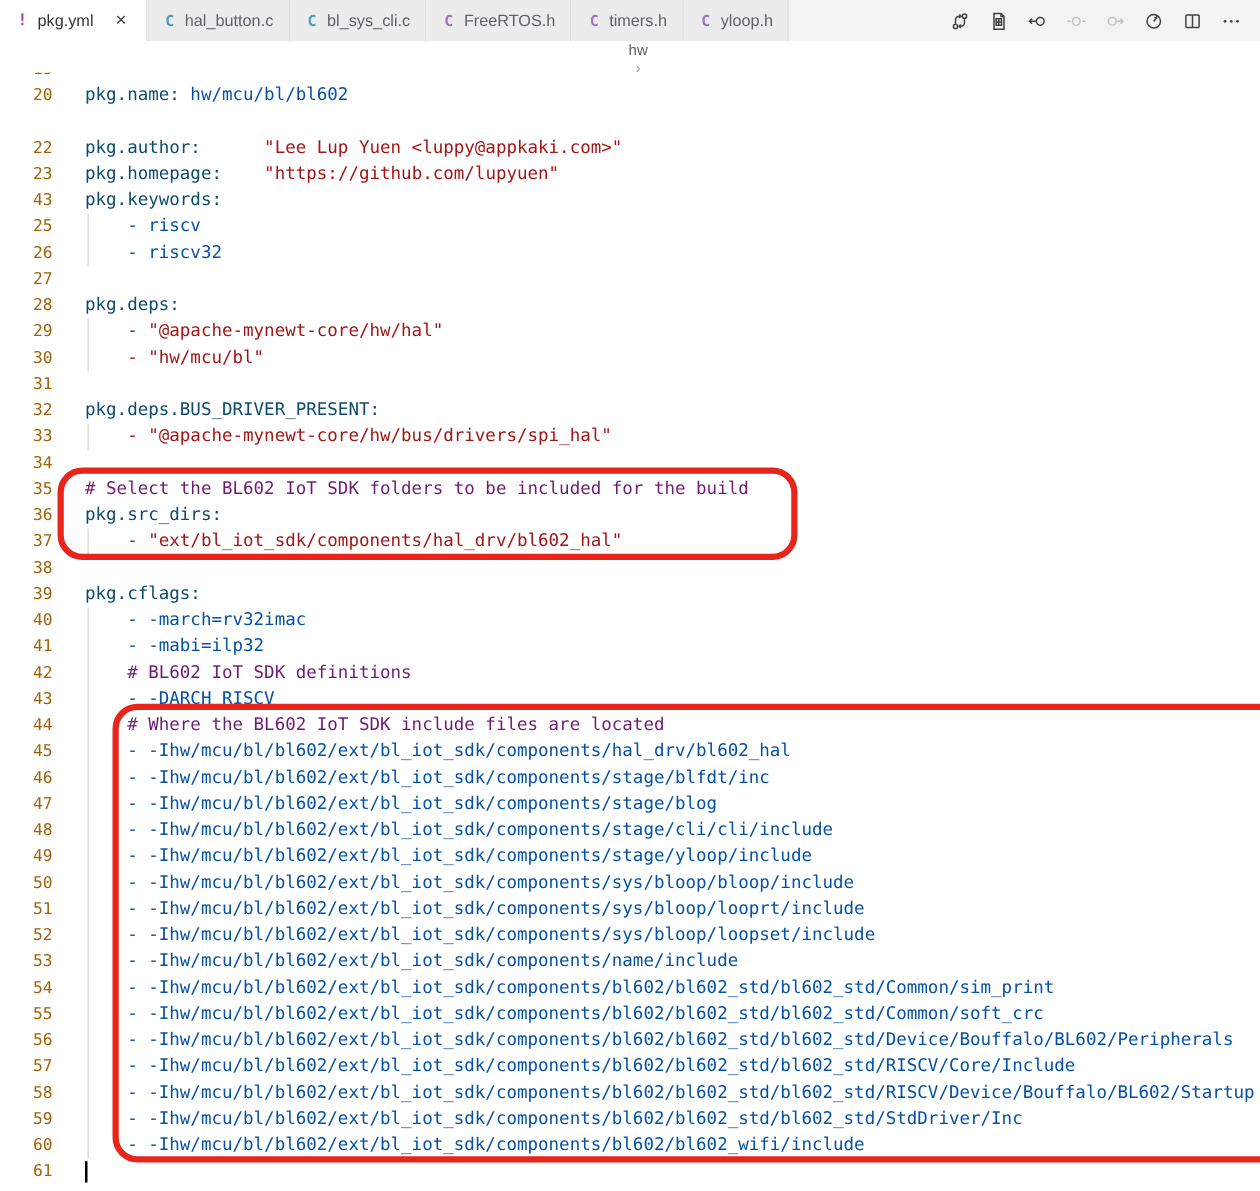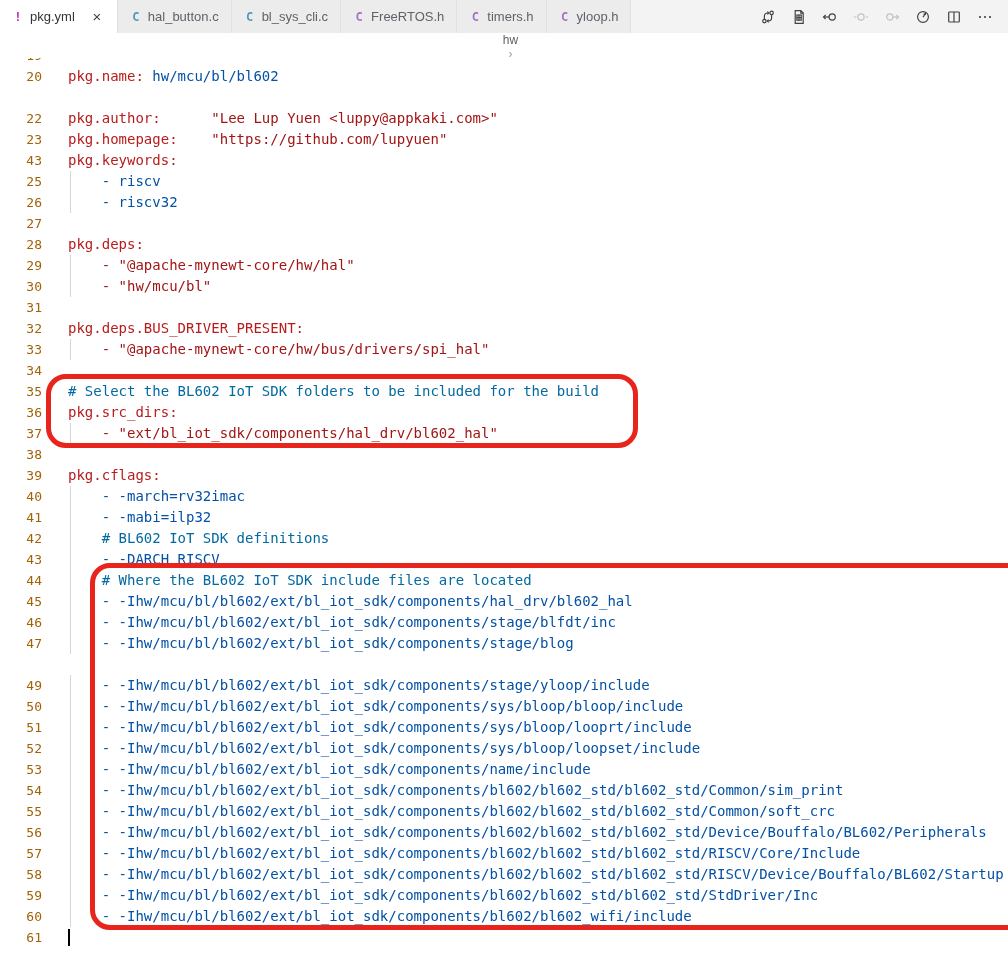--- a/index.html
+++ b/index.html
@@ -49,24 +49,24 @@
     font-family:"DejaVu Sans Mono",monospace;font-size:14px;background:#fff;
     cursor:text;
   }
   .line{position:absolute;left:0;right:0;height:21px;line-height:21px;white-space:pre;}
   .ln{
     position:absolute;left:0;width:42px;text-align:right;color:#a16207;
     font-size:13px;
   }
   .src{position:absolute;left:68px;top:0;}
   .guide{position:absolute;left:70px;top:0;height:21px;border-left:1px solid #d6d6d6;}
-  .k{color:#b91c1c;text-align:right;}
+  .k{color:#0c4a6e;text-align:right;}
   .v{color:#0451a5;}
   .s{color:#a31515;}
-  .c{color:#0369a1;}
+  .c{color:#701a75;}
   .u{color:#a31515;}
   .cursor{position:absolute;left:68px;top:2px;width:1.5px;height:17px;background:#000;}
   
   .annotation{
     position:absolute;border:5px solid #e8251c;border-radius:20px;
     pointer-events:none;z-index:6;box-sizing:border-box;
   }
 </style>
 </head>
 <body>
@@ -211,20 +211,21 @@
     <div class="line" style="top: 386px;"><span class="ln">38</span><span class="src"></span></div>
     <div class="line" style="top: 407px;"><span class="ln">39</span><span class="src"><span class="k">pkg.cflags:</span></span></div>
     <div class="line" style="top: 428px;"><span class="ln">40</span><span class="guide"></span><span class="src"><span class="v">    - -march=rv32imac</span></span></div>
     <div class="line" style="top: 449px;"><span class="ln">41</span><span class="guide"></span><span class="src"><span class="v">    - -mabi=ilp32</span></span></div>
     <div class="line" style="top: 470px;"><span class="ln">42</span><span class="guide"></span><span class="src"><span class="c">    # BL602 IoT SDK definitions</span></span></div>
     <div class="line" style="top: 491px;"><span class="ln">43</span><span class="guide"></span><span class="src"><span class="v">    - -DARCH_RISCV</span></span></div>
     <div class="line" style="top: 512px;"><span class="ln">44</span><span class="guide"></span><span class="src"><span class="c">    # Where the BL602 IoT SDK include files are located</span></span></div>
     <div class="line" style="top: 533px;"><span class="ln">45</span><span class="guide"></span><span class="src"><span class="v">    - -Ihw/mcu/bl/bl602/ext/bl_iot_sdk/components/hal_drv/bl602_hal</span></span></div>
     <div class="line" style="top: 554px;"><span class="ln">46</span><span class="guide"></span><span class="src"><span class="v">    - -Ihw/mcu/bl/bl602/ext/bl_iot_sdk/components/stage/blfdt/inc</span></span></div>
     <div class="line" style="top: 575px;"><span class="ln">47</span><span class="guide"></span><span class="src"><span class="v">    - -Ihw/mcu/bl/bl602/ext/bl_iot_sdk/components/stage/blog</span></span></div>
+    <div class="line" style="top: 596px;"><span class="ln">48</span><span class="guide"></span><span class="src"><span class="v">    - -Ihw/mcu/bl/bl602/ext/bl_iot_sdk/components/stage/cli/cli/include</span></span></div>
     <div class="line" style="top: 617px;"><span class="ln">49</span><span class="guide"></span><span class="src"><span class="v">    - -Ihw/mcu/bl/bl602/ext/bl_iot_sdk/components/stage/yloop/include</span></span></div>
     <div class="line" style="top: 638px;"><span class="ln">50</span><span class="guide"></span><span class="src"><span class="v">    - -Ihw/mcu/bl/bl602/ext/bl_iot_sdk/components/sys/bloop/bloop/include</span></span></div>
     <div class="line" style="top: 659px;"><span class="ln">51</span><span class="guide"></span><span class="src"><span class="v">    - -Ihw/mcu/bl/bl602/ext/bl_iot_sdk/components/sys/bloop/looprt/include</span></span></div>
     <div class="line" style="top: 680px;"><span class="ln">52</span><span class="guide"></span><span class="src"><span class="v">    - -Ihw/mcu/bl/bl602/ext/bl_iot_sdk/components/sys/bloop/loopset/include</span></span></div>
     <div class="line" style="top: 701px;"><span class="ln">53</span><span class="guide"></span><span class="src"><span class="v">    - -Ihw/mcu/bl/bl602/ext/bl_iot_sdk/components/name/include</span></span></div>
     <div class="line" style="top: 722px;"><span class="ln">54</span><span class="guide"></span><span class="src"><span class="v">    - -Ihw/mcu/bl/bl602/ext/bl_iot_sdk/components/bl602/bl602_std/bl602_std/Common/sim_print</span></span></div>
     <div class="line" style="top: 743px;"><span class="ln">55</span><span class="guide"></span><span class="src"><span class="v">    - -Ihw/mcu/bl/bl602/ext/bl_iot_sdk/components/bl602/bl602_std/bl602_std/Common/soft_crc</span></span></div>
     <div class="line" style="top: 764px;"><span class="ln">56</span><span class="guide"></span><span class="src"><span class="v">    - -Ihw/mcu/bl/bl602/ext/bl_iot_sdk/components/bl602/bl602_std/bl602_std/Device/Bouffalo/BL602/Peripherals</span></span></div>
     <div class="line" style="top: 785px;"><span class="ln">57</span><span class="guide"></span><span class="src"><span class="v">    - -Ihw/mcu/bl/bl602/ext/bl_iot_sdk/components/bl602/bl602_std/bl602_std/RISCV/Core/Include</span></span></div>
     <div class="line" style="top: 806px;"><span class="ln">58</span><span class="guide"></span><span class="src"><span class="v">    - -Ihw/mcu/bl/bl602/ext/bl_iot_sdk/components/bl602/bl602_std/bl602_std/RISCV/Device/Bouffalo/BL602/Startup</span></span></div>

